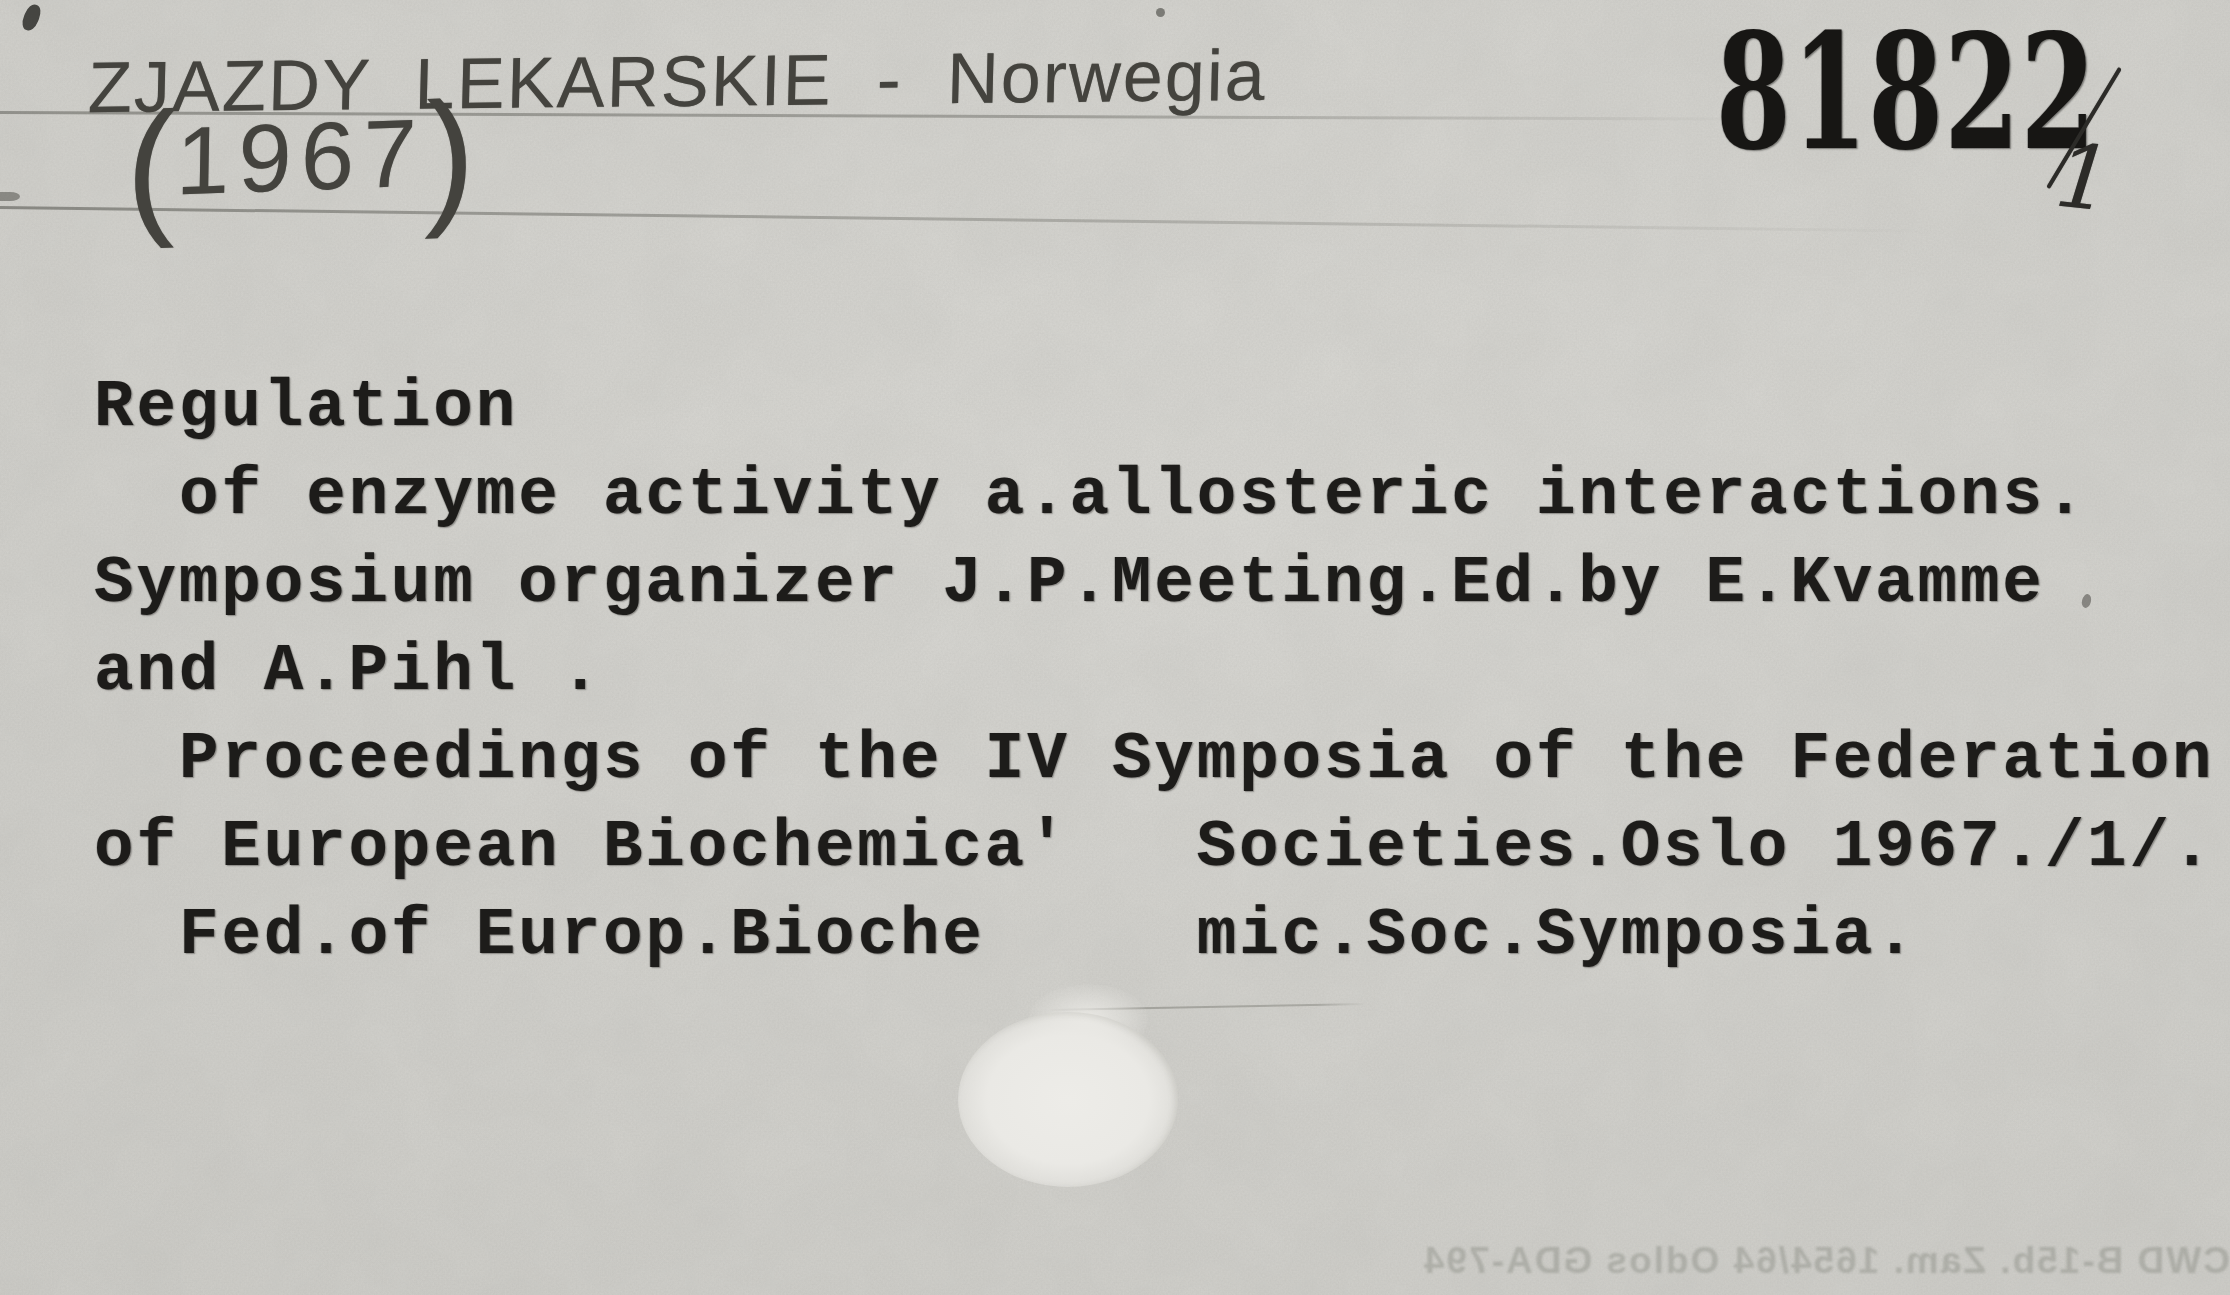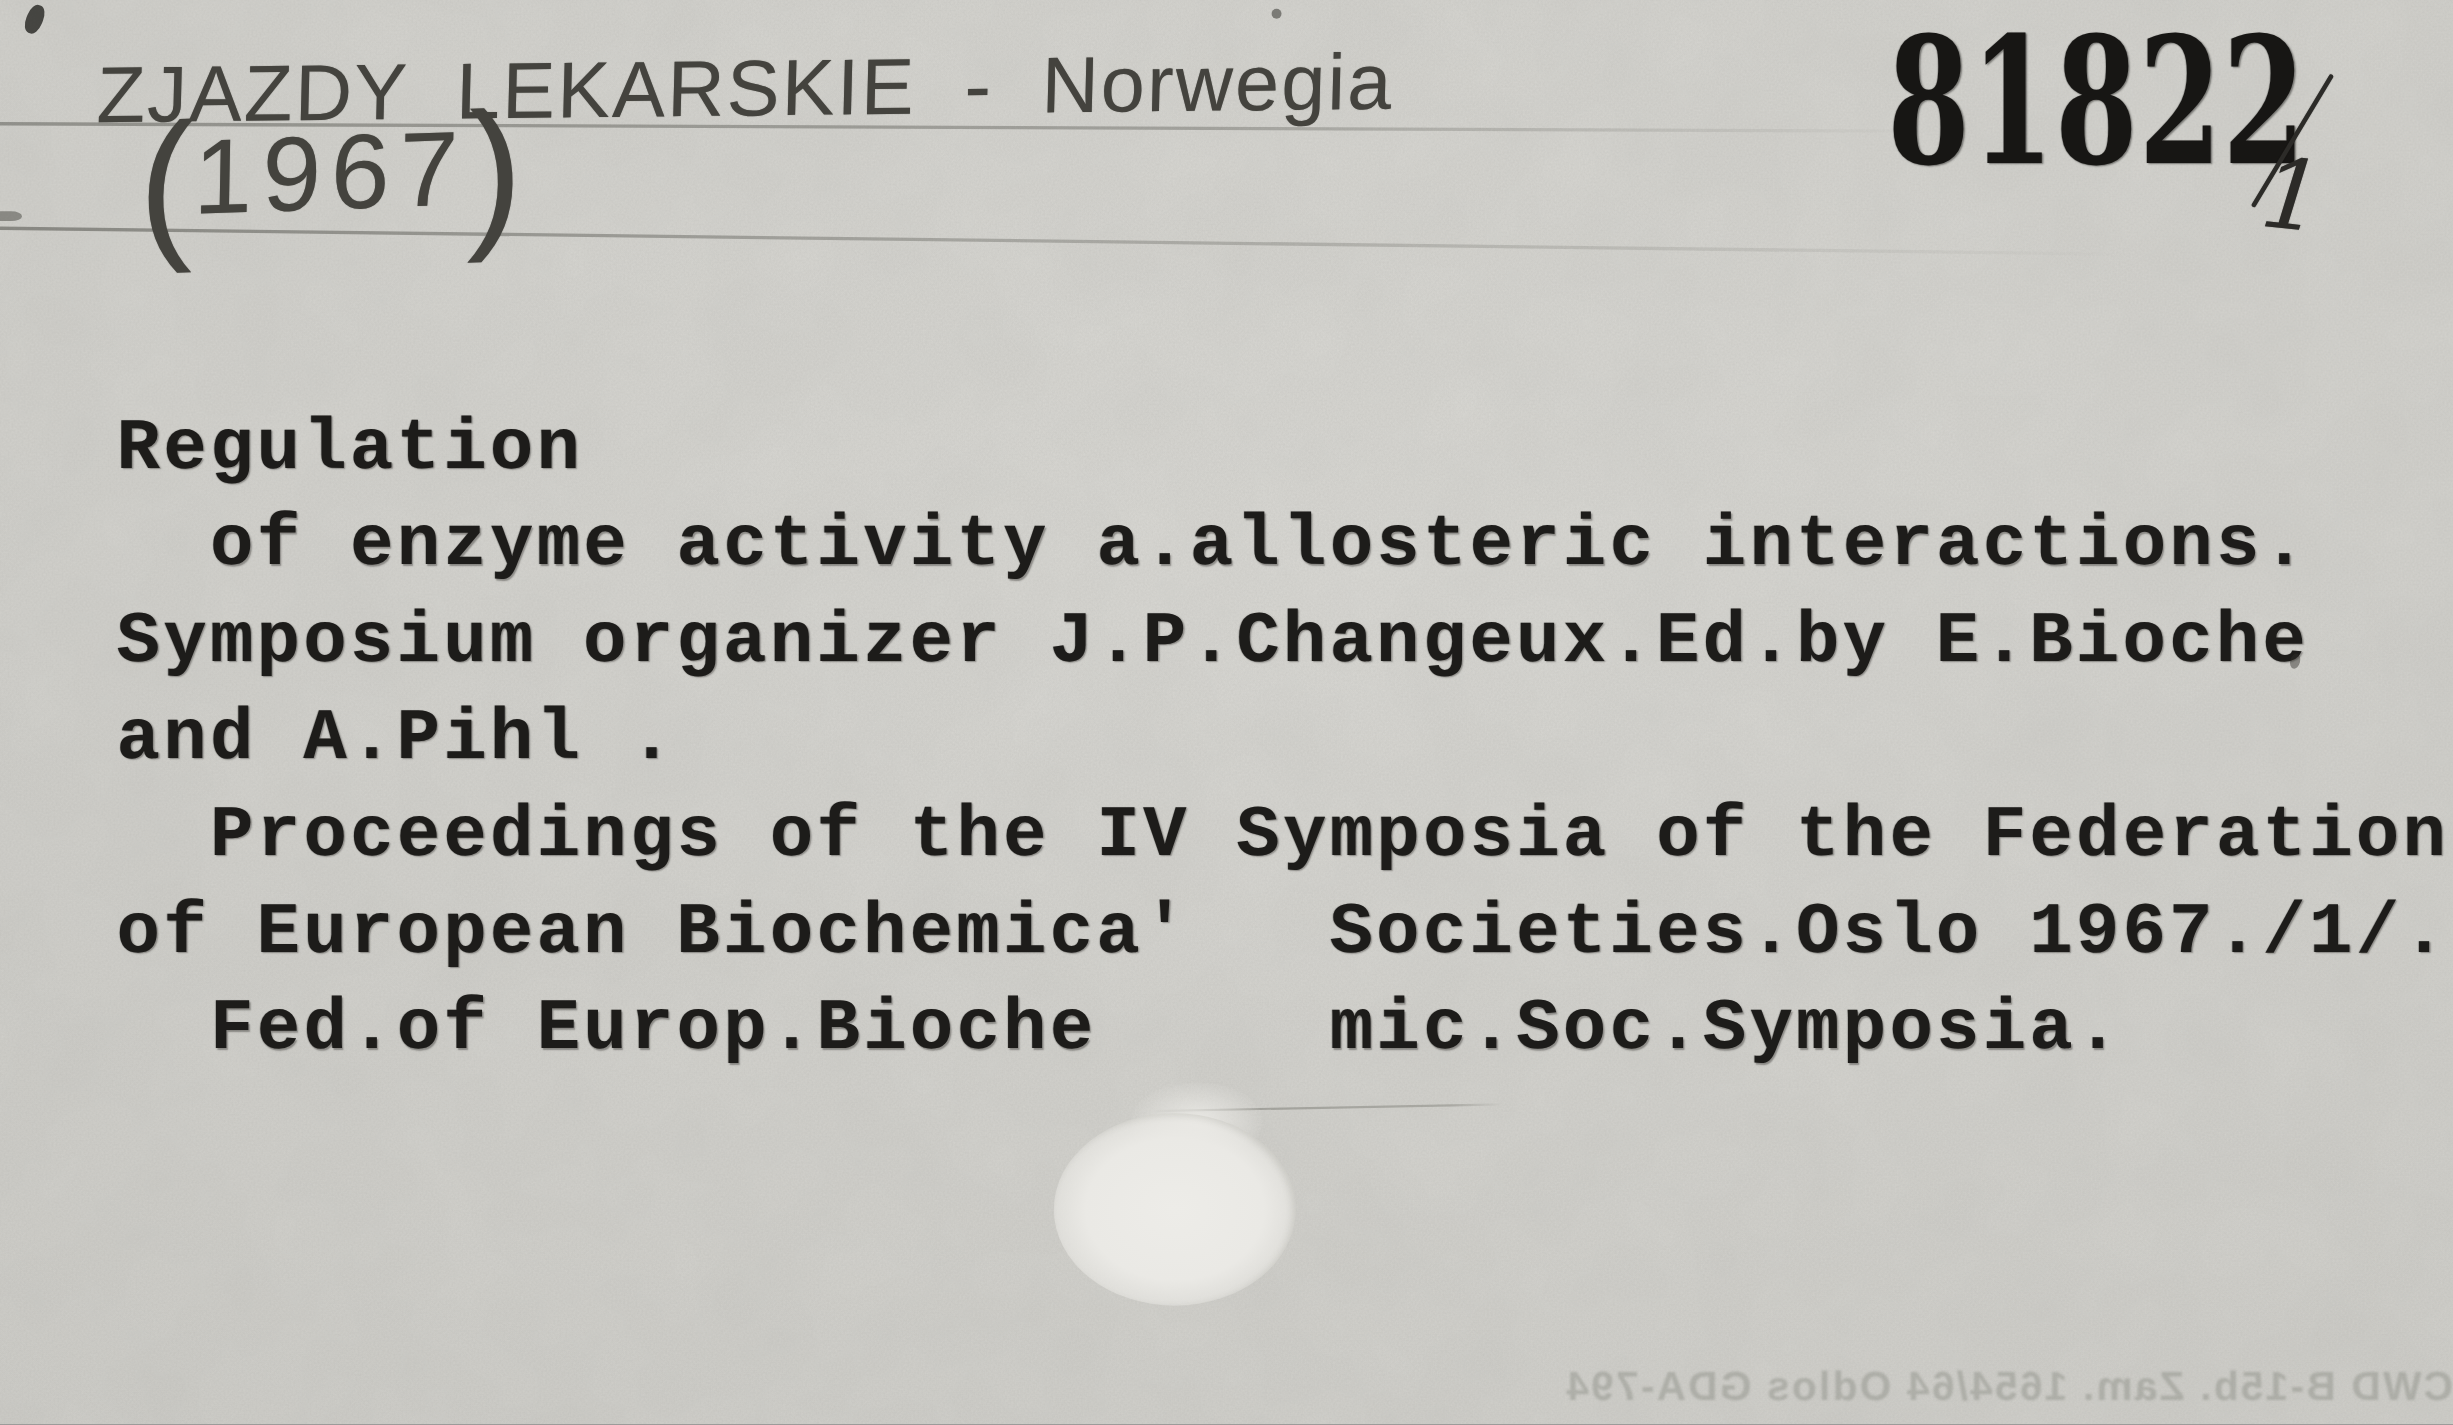--- a/index.html
+++ b/index.html
@@ -35,21 +35,21 @@
     text-shadow:2px 1px 2px rgba(10,10,8,0.45), -1px 0 1px rgba(10,10,8,0.25);
     filter:blur(0.3px);}
   .suffix-slash{position:absolute;left:2048px;top:186px;width:140px;height:4px;
     background:#2c2b28;border-radius:3px;transform:rotate(-59deg);transform-origin:left center;
     box-shadow:0 0 1px rgba(20,20,18,0.6);}
   .suffix-one{position:absolute;left:2056px;top:126px;
     font-family:"DejaVu Serif", serif;font-style:italic;font-size:88px;color:#2c2b28;
     transform:rotate(6deg);text-shadow:0 0 1px rgba(20,20,18,0.5);}
 
   
-  .tw{position:absolute;left:94px;top:364px;margin-left:12px;}
+  .tw{position:absolute;left:94px;top:364px;}
   .tw .ln{
     font-family:"Liberation Mono", monospace;font-weight:700;
     font-size:66px;line-height:88px;letter-spacing:2.8px;white-space:pre;
     color:#1d1c1a;
     text-shadow:1.2px 1.2px 1.4px rgba(28,27,24,0.38), -0.6px 0 0.8px rgba(28,27,24,0.28);
     filter:blur(0.28px);
   }
   .tw .ind2{padding-left:85px;}
   .tw .ind3{padding-left:127px;}
 
@@ -102,21 +102,21 @@
   <div class="hw hw1">ZJAZDY LEKARSKIE - Norwegia</div>
   <div class="hw hw2"><span class="paren">(</span><span>1967</span><span class="paren">)</span></div>
 
   <div class="stamp">81822</div>
   <div class="suffix-slash"></div>
   <div class="suffix-one">1</div>
 
   <div class="tw">
     <div class="ln">Regulation</div>
     <div class="ln ind2">of enzyme activity a.allosteric interactions.</div>
-    <div class="ln">Symposium organizer J.P.Changeux.Ed.by E.Bioche</div>
+    <div class="ln">Symposium organizer J.P.Meeting.Ed.by E.Kvamme</div>
     <div class="ln">and A.Pihl .</div>
     <div class="ln ind2">Proceedings of the IV Symposia of the Federation</div>
     <div class="ln">of European Biochemica'   Societies.Oslo 1967./1/.</div>
     <div class="ln ind2">Fed.of Europ.Bioche     mic.Soc.Symposia.</div>
   </div>
 
   <div class="scratch"></div>
   <div class="blob2"></div>
   <div class="blob"></div>
 

